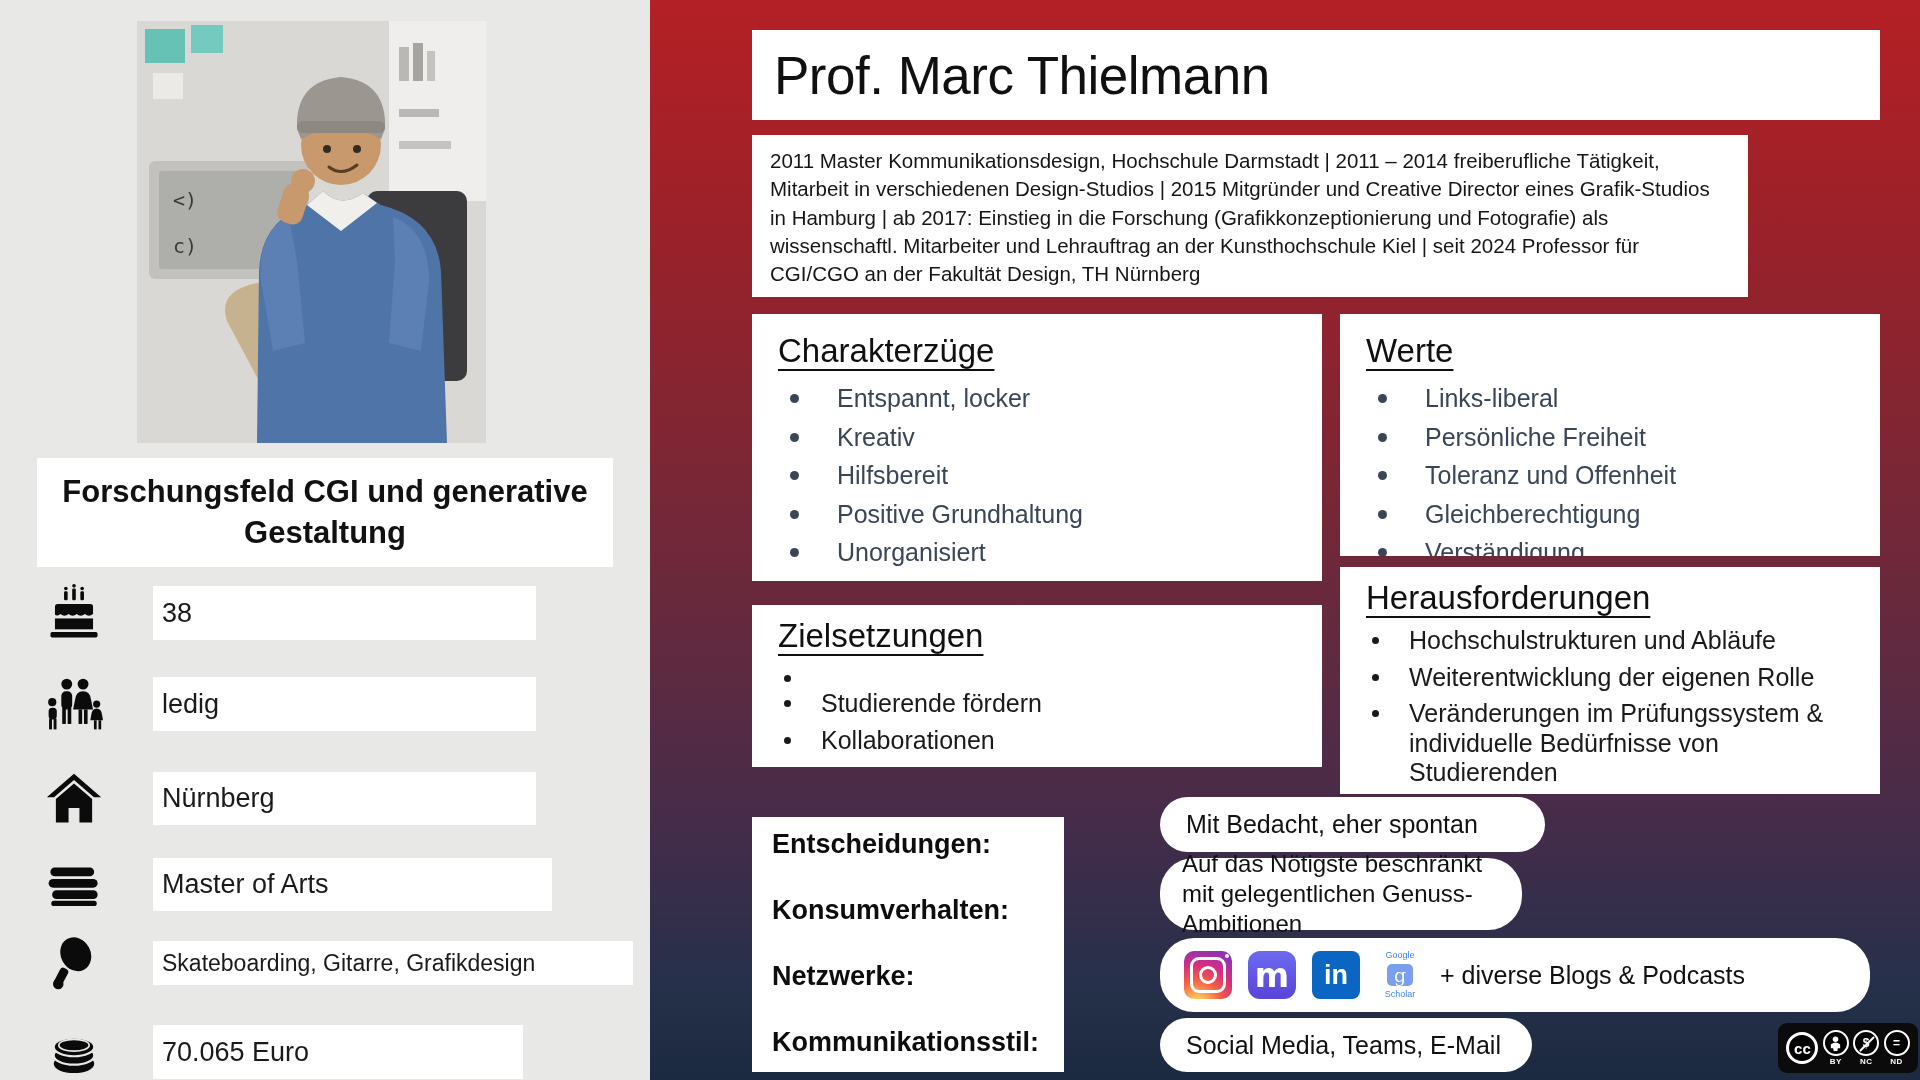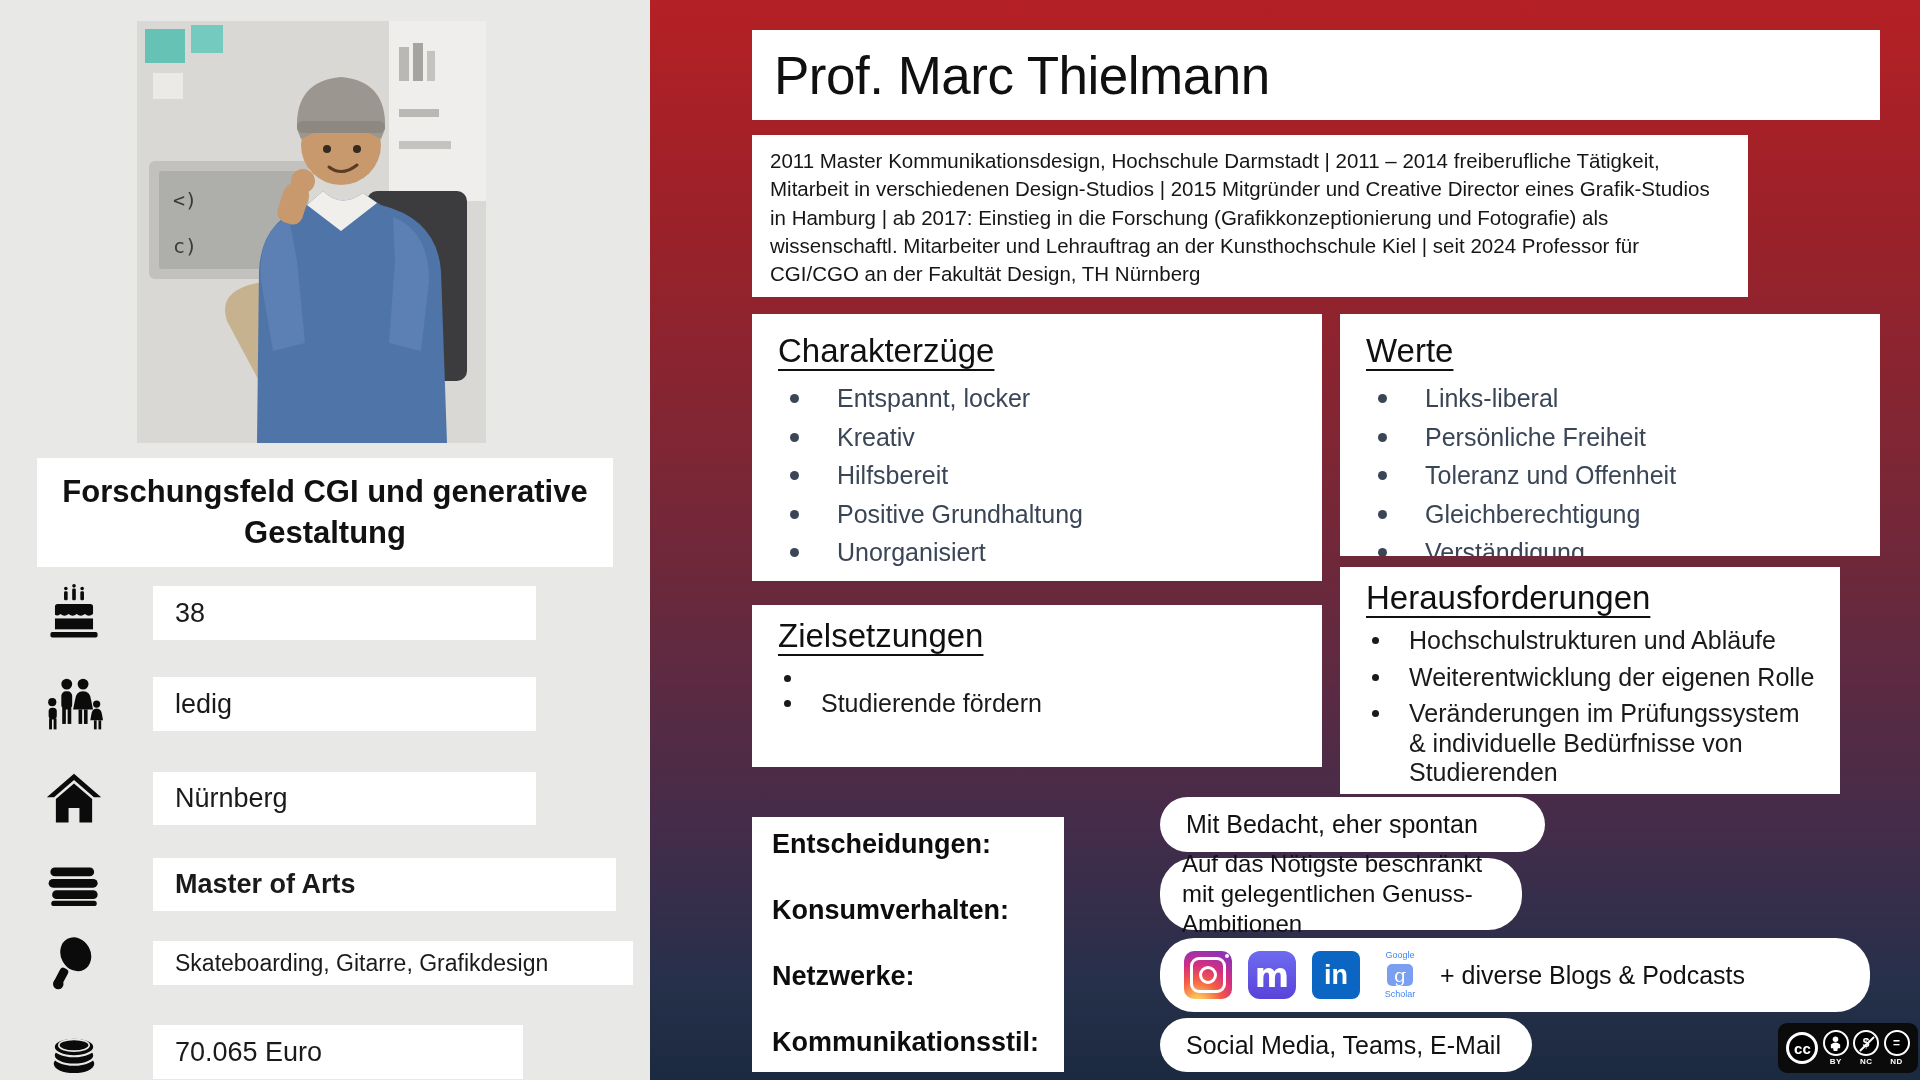--- a/index.html
+++ b/index.html
@@ -8,25 +8,25 @@
 
   
   .left{position:absolute;left:0;top:0;width:650px;height:1080px;background:#e8e8e7;}
   .photo{position:absolute;left:137px;top:21px;width:349px;height:422px;overflow:hidden;}
   .research{position:absolute;left:37px;top:458px;width:576px;height:109px;background:#ffffff;
             display:flex;align-items:center;justify-content:center;text-align:center;
             font-weight:bold;font-size:31px;line-height:1.32;color:#111;padding:0 22px;box-sizing:border-box;}
   .fact-row{position:absolute;left:0;width:650px;}
   .fact-icon{position:absolute;left:38px;top:50%;transform:translateY(-50%);width:72px;display:flex;justify-content:center;}
   .fact-value{position:absolute;left:153px;top:0;height:100%;background:#fff;display:flex;align-items:center;
-              font-size:27px;color:#1a1a1a;padding-left:22px;box-sizing:border-box;}
+              font-size:27px;color:#1a1a1a;padding-left:9px;box-sizing:border-box;}
   .r1{top:586px;height:54px;} .r1 .fact-value{width:383px;}
   .r2{top:677px;height:54px;} .r2 .fact-value{width:383px;}
   .r3{top:772px;height:53px;} .r3 .fact-value{width:383px;}
-  .r4{top:858px;height:53px;} .r4 .fact-value{width:463px;font-weight:bold;}
+  .r4{top:858px;height:53px;} .r4 .fact-value{width:399px;}
   .r5{top:941px;height:44px;} .r5 .fact-value{width:480px;font-size:23px;}
   .r6{top:1025px;height:54px;} .r6 .fact-value{width:370px;}
 
   
   .right{position:absolute;left:650px;top:0;width:1270px;height:1080px;
          background:linear-gradient(180deg,#b42025 0%,#9c2129 20%,#7e2634 42%,#5e2a41 62%,#452c4a 76%,#26304a 91%,#1b2a40 100%);}
   .card{position:absolute;background:#fff;box-sizing:border-box;overflow:hidden;}
   .title-card{left:102px;top:30px;width:1128px;height:90px;display:flex;align-items:center;}
   .title-card h1{margin:0 0 0 22px;font-size:53px;font-weight:400;color:#101010;letter-spacing:-0.5px;}
   .bio-card{left:102px;top:135px;width:996px;height:162px;padding:12px 18px;}
@@ -37,21 +37,21 @@
   .sec ul{list-style:none;margin:14px 0 0 0;padding:0;}
   .sec li{display:flex;align-items:flex-start;font-size:25px;line-height:1.18;margin-bottom:9px;}
   ul.slate li{color:#3a4656;}
   ul.slate .dot{flex:0 0 auto;width:9px;height:9px;border-radius:50%;background:#3a4656;margin:10px 38px 0 12px;}
   ul.ink li{color:#1a1a1a;margin-bottom:7px;}
   ul.ink .dot{flex:0 0 auto;width:7px;height:7px;border-radius:50%;background:#1a1a1a;margin:11px 30px 0 6px;}
   .char-card{left:102px;top:314px;width:570px;height:267px;padding:18px 10px 10px 26px;}
   .werte-card{left:690px;top:314px;width:540px;height:242px;padding:18px 10px 10px 26px;}
   .ziel-card{left:102px;top:605px;width:570px;height:162px;padding:12px 10px 8px 26px;}
   .ziel-card ul,.heraus-card ul{margin-top:9px;}
-  .heraus-card{left:690px;top:567px;width:500px;height:227px;padding:12px 22px 8px 26px;}
+  .heraus-card{left:690px;top:567px;width:540px;height:227px;padding:12px 22px 8px 26px;}
 
   .labels-card{left:102px;top:817px;width:312px;height:255px;padding:12px 6px 14px 20px;
                display:flex;flex-direction:column;justify-content:space-between;}
   .labels-card .lbl{font-weight:bold;font-size:27px;color:#0d0d0d;white-space:nowrap;}
 
   .pill{position:absolute;background:#fff;border-radius:34px;display:flex;align-items:center;
         font-size:25px;color:#111;box-sizing:border-box;padding:0 26px;}
   .pill1{left:510px;top:797px;width:385px;height:55px;}
   .pill2{left:510px;top:858px;width:362px;height:72px;font-size:24px;line-height:1.25;padding:0 22px;}
   .pill3{left:510px;top:938px;width:710px;height:74px;gap:16px;padding:0 24px;}
@@ -294,20 +294,24 @@
       <h2>Zielsetzungen</h2>
       <ul class="ink">
 
       <li>
             <span class="dot"></span>
           </li>
           <li>
             <span class="dot"></span>
             <span>Studierende fördern</span>
           </li>
+          <li>
+            <span class="dot"></span>
+            <span>Kollaborationen</span>
+          </li>
         </ul>
     </section>
 
     <section class="card sec heraus-card">
       <h2>Herausforderungen</h2>
       <ul class="ink">
 
       <li>
             <span class="dot"></span>
             <span>Hochschulstrukturen und Abläufe</span>

